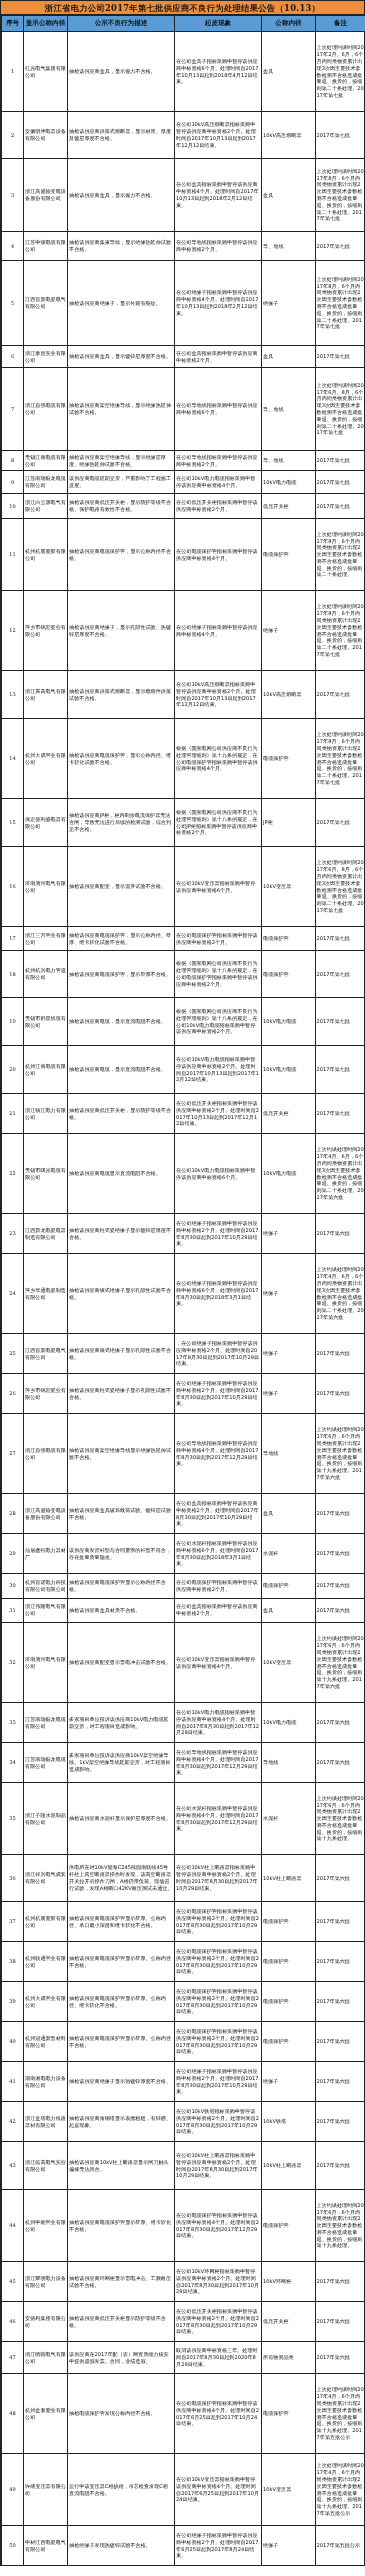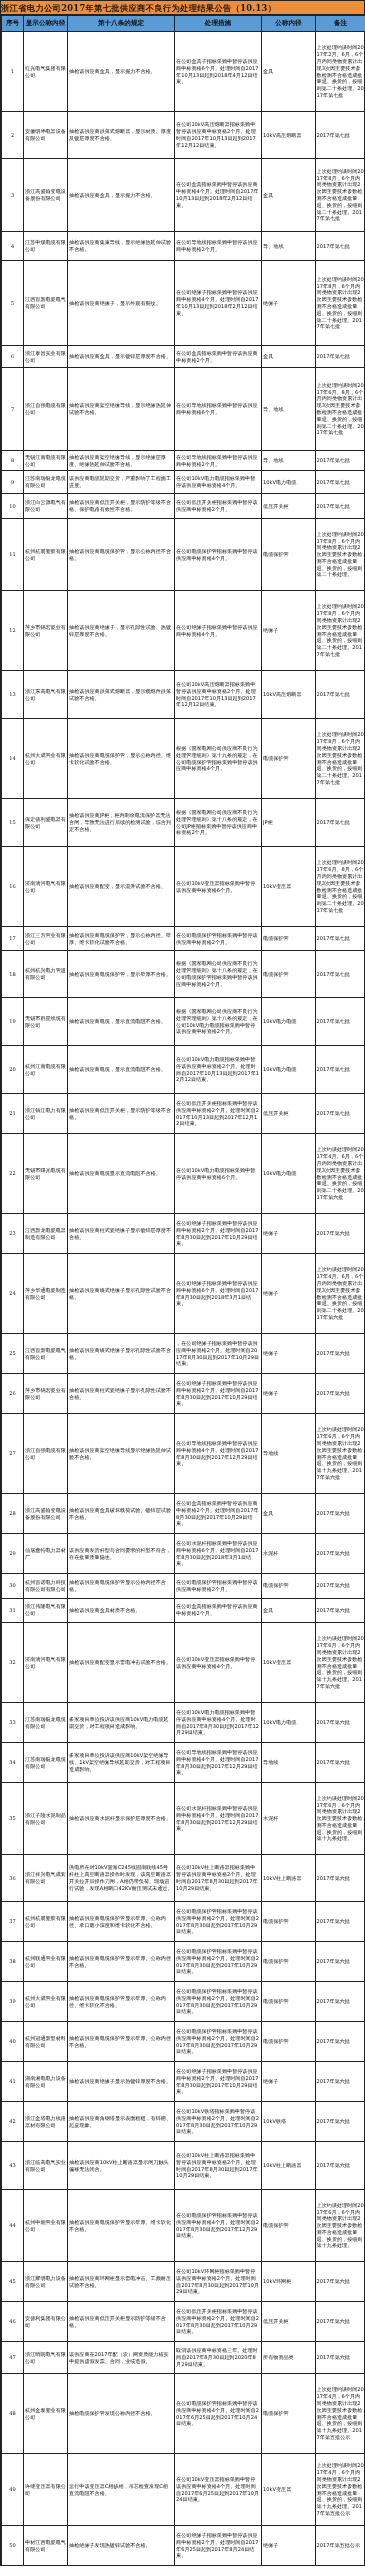--- a/index.html
+++ b/index.html
@@ -1,21 +1,21 @@
 <!DOCTYPE html>
 <html style="font-size:9px"><head>
 <meta charset="utf-8">
 <style>
   html, body { margin: 0; padding: 0; background: #ffffff; }
   body { width: 365px; font-family: "DejaVu Sans", "Liberation Sans", sans-serif; color: #111; }
   .sheet { width: 365px; border-left: 0.6px solid #222; border-right: 0.6px solid #222; box-sizing: border-box; }
   .title {
     height: 15px; background: #ED8D3E; color: #1a1a1a;
     font-family: "DejaVu Serif", "Liberation Serif", serif; font-weight: bold;
-    font-size: 8.3px; line-height: 15px; text-align: left;
+    font-size: 8.3px; line-height: 15px; text-align: center;
     border-top: 0.6px solid #222; border-bottom: 0.6px solid #222; box-sizing: border-box;
     letter-spacing: 0.3px;
   }
   table { border-collapse: collapse; width: 364px; table-layout: fixed; }
   col.c-no { width: 22px; }
   col.c-name { width: 44px; }
   col.c-desc { width: 107px; }
   col.c-measure { width: 87px; }
   col.c-scope { width: 54px; }
   col.c-note { width: 50px; }
@@ -42,22 +42,22 @@
         <col class="c-name">
         <col class="c-desc">
         <col class="c-measure">
         <col class="c-scope">
         <col class="c-note">
     </colgroup>
     <thead>
       <tr>
         <th>序号</th>
         <th>显示公称内径</th>
-        <th>第十八条的规定</th>
-        <th>处理措施</th>
+        <th>公示不良行为描述</th>
+        <th>起皮现象</th>
         <th>公称内径</th>
         <th>备注</th>
       </tr>
     </thead>
     <tbody id="rows">
         <tr style="height: 80px;">
           <td class="no">1</td>
           <td>红光电气集团有限公司</td>
           <td>抽检该供应商金具，显示握力不合格。</td>
           <td>在公司金具子招标采购中暂停该供应商中标资格6个月。处理时间自2017年10月13日起到2018年4月12日结束。</td>

